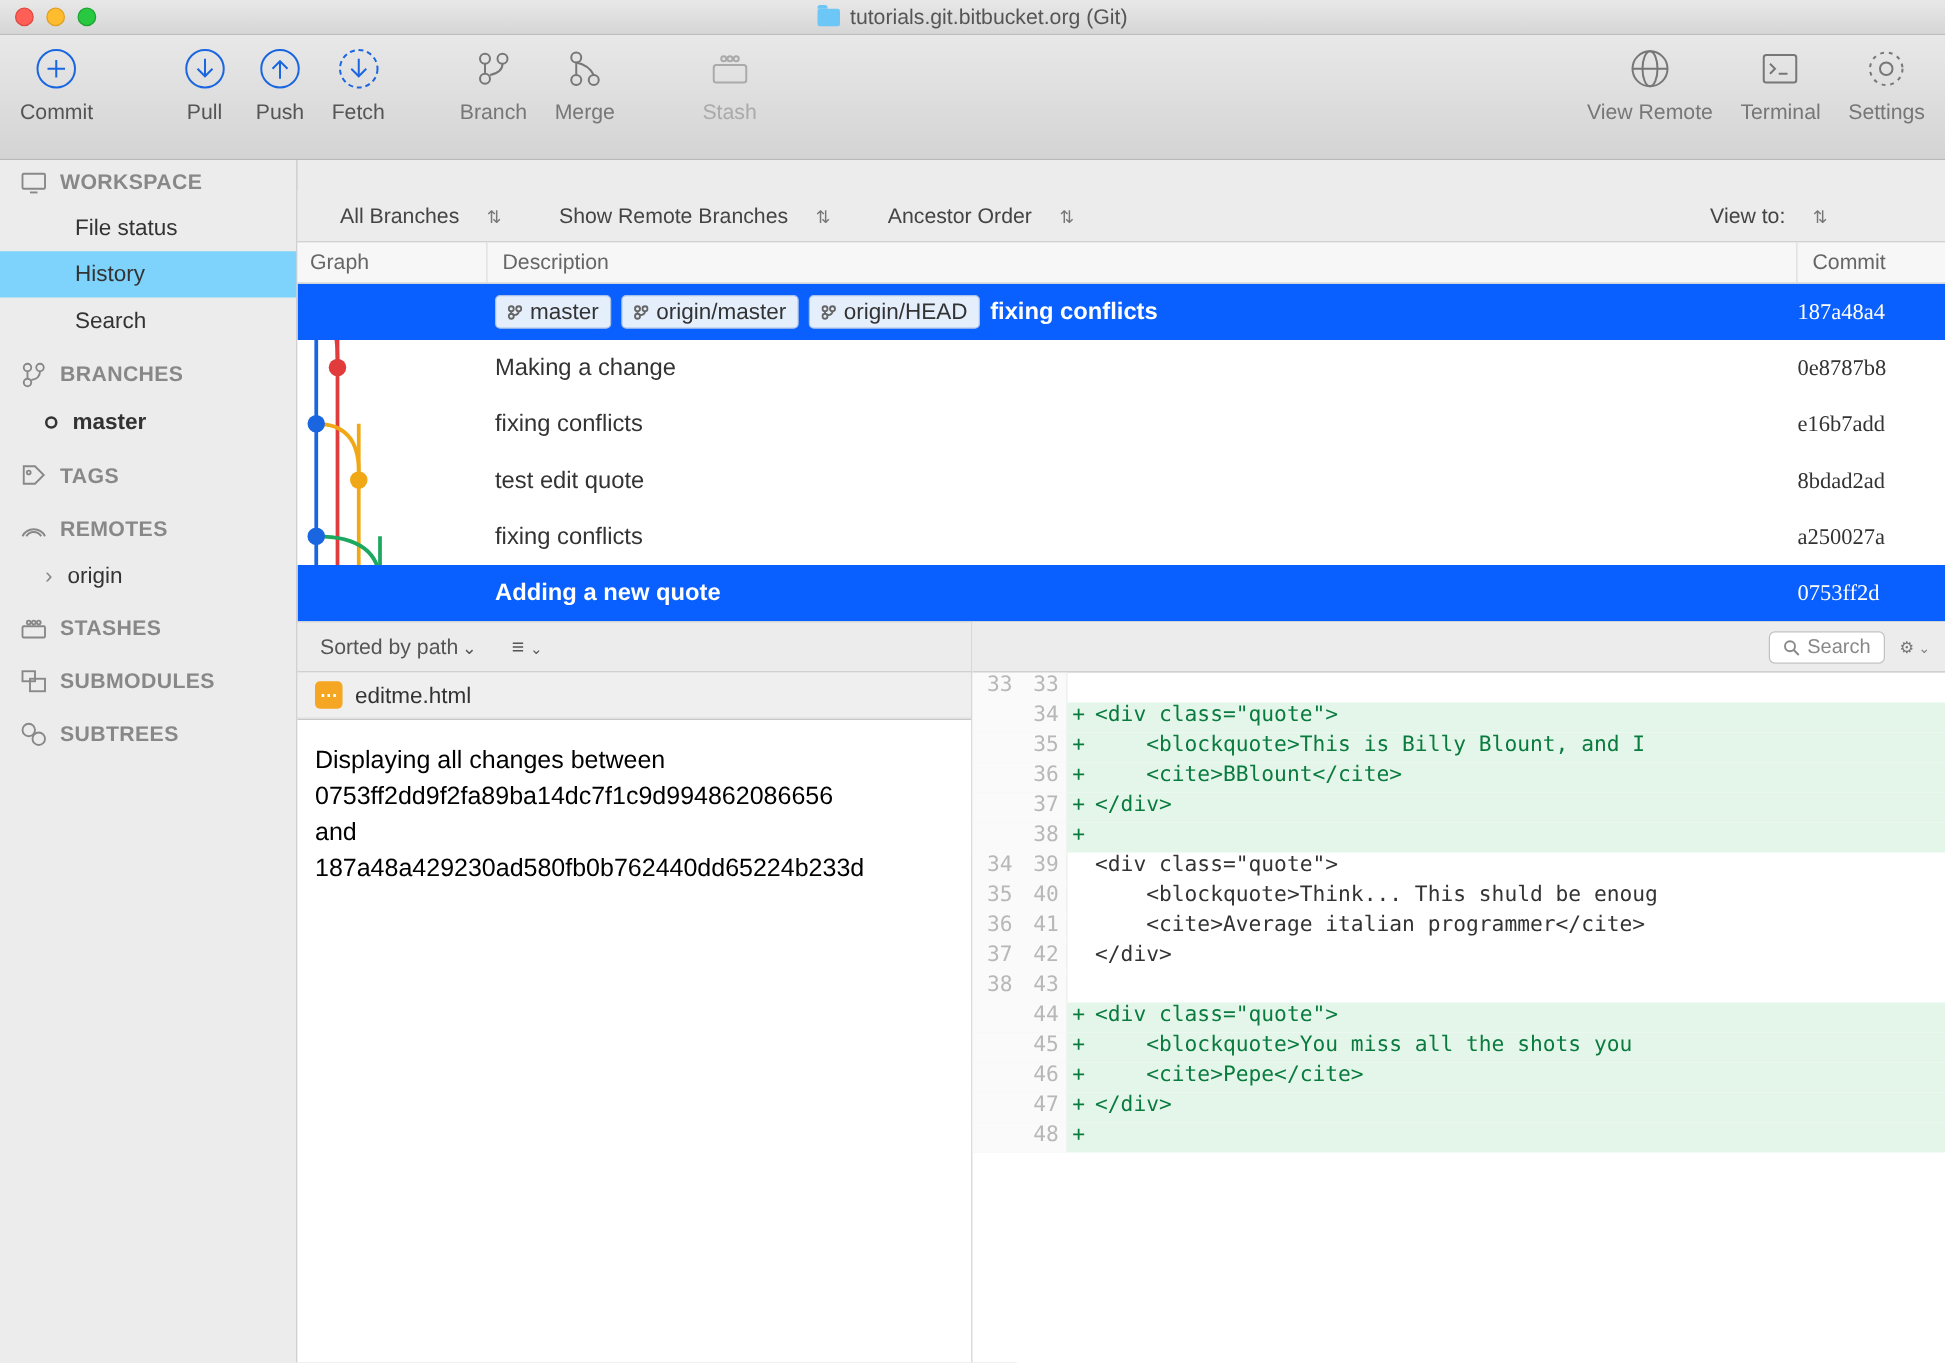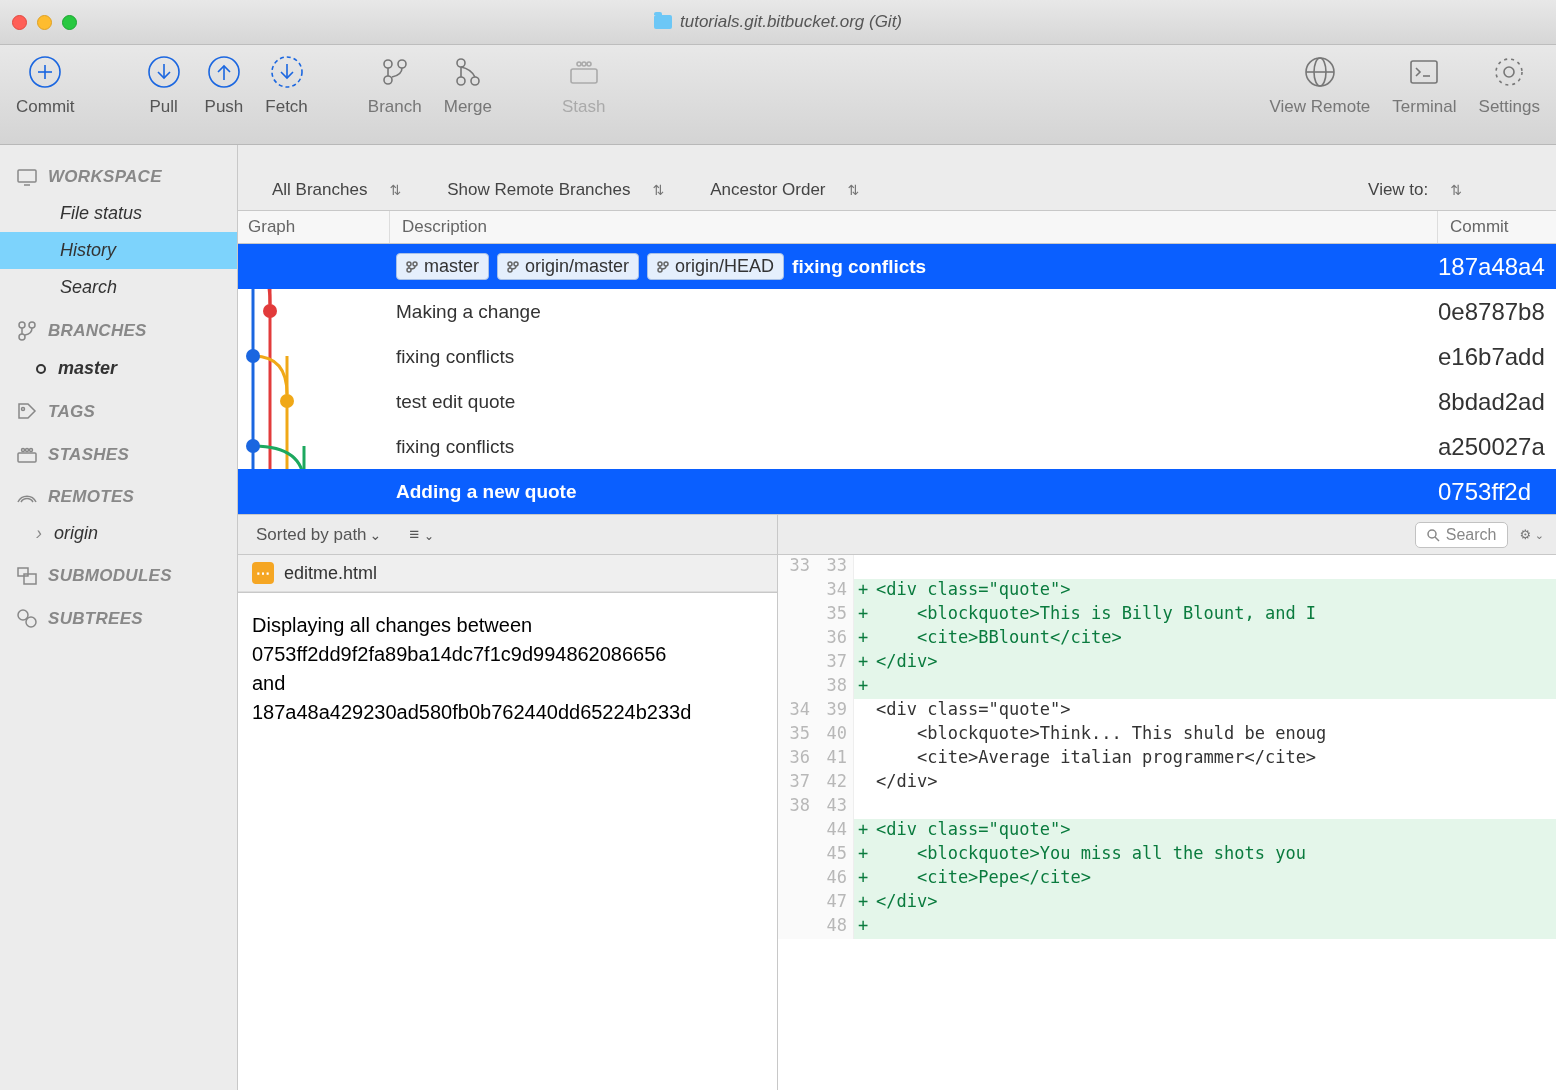--- a/index.html
+++ b/index.html
@@ -10,27 +10,26 @@
   width: 1556px;
   height: 1090px;
   background: #ececec;
   display: flex;
   flex-direction: column;
   overflow: hidden;
 }
 
 
 .titlebar {
-  height: 45px;
+  height: 28px;
   background: linear-gradient(#e8e8e8,#d6d6d6);
   border-bottom: 1px solid #bdbdbd;
   display: flex;
   align-items: center;
   position: relative;
-  font-style: italic;
 }
 .traffic { position: absolute; left: 12px; display: flex; gap: 10px; }
 .dot { width: 15px; height: 15px; border-radius: 50%; }
 .dot.red { background:#ff5f57; border:1px solid #e1483f;}
 .dot.yellow { background:#febc2e; border:1px solid #dfa023;}
 .dot.green { background:#28c840; border:1px solid #1ba531;}
 .title-center { margin: 0 auto; display: flex; align-items: center; gap: 8px; font-size: 17px; color:#555;}
 .folder-icon { width: 18px; height: 14px; background:#6cc7f6; border-radius: 2px; position:relative;}
 .folder-icon:before{content:""; position:absolute; top:-3px; left:0; width:8px; height:3px; background:#6cc7f6; border-radius:2px 2px 0 0;}
 
@@ -41,21 +40,21 @@
 .tool-btn { display:flex; flex-direction:column; align-items:center; gap: 6px; font-size: 17px; color:#555; cursor:default;}
 .tool-btn .ico { width: 38px; height: 38px; display:flex; align-items:center; justify-content:center;}
 .tool-btn svg { stroke:#1a66e0; stroke-width:1.6; fill:none; }
 .tool-btn.gray svg { stroke:#777;}
 .tool-btn.gray .lbl { color:#777;}
 .tool-btn.disabled svg { stroke:#aaa;}
 .tool-btn.disabled .lbl { color:#aaa;}
 
 
 .main { flex:1; display:flex; min-height:0;}
-.sidebar { width: 238px; background:#ececec; border-right:1px solid #c8c8c8; padding-top:14px;font-style:italic;}
+.sidebar { width: 238px; background:#ececec; border-right:1px solid #c8c8c8; }
 .sb-section { margin-bottom: 6px;}
 .sb-header { display:flex; align-items:center; gap:10px; padding: 8px 16px; color:#888; font-weight:600; font-size: 17px; letter-spacing: .3px;}
 .sb-header svg { stroke:#888; fill:none; stroke-width:1.5;}
 .sb-item { padding: 8px 16px 8px 60px; font-size: 18px; color:#333; cursor:default;}
 .sb-item.active { background:#7dd3fc;}
 .sb-item.chev:before{content:"›"; display:inline-block; margin-left:-24px; margin-right:12px; color:#888;}
 
 .sb-branch-item { display:flex; align-items:center; gap:12px; padding:8px 16px 8px 36px; font-size:18px; font-weight:700;}
 .sb-branch-item .ring{width:10px;height:10px;border:2px solid #333;border-radius:50%;}
 
@@ -72,21 +71,21 @@
 .th.graph{ width:152px; padding-left:10px;}
 .th.desc{ flex:1; padding-left:12px;}
 .th.commit{ width:118px; padding-left:12px; border-right:none;}
 
 
 .rows { height: 270px; background:#fff; position:relative; overflow:hidden;}
 .row { height:45px; display:flex; align-items:center; position:relative;}
 .row.sel { background:#0a5fff; color:#fff;}
 .row .gcol { width:152px; height:100%; position:relative;}
 .row .dcol { flex:1; padding-left:6px; font-size:19px; display:flex; align-items:center; gap:8px;}
-.row .ccol { width:118px; font-size:24px; font-family:Liberation Sans, sans-serif;}
+.row .ccol { width:118px; font-size:18px; font-family:Liberation Serif, serif;}
 .tag { background:#e7effa; border:1px solid #a7c0e8; border-radius:4px; color:#333; padding:2px 9px; font-size:18px; display:inline-flex; align-items:center; gap:6px;}
 .row.sel .tag{ background:#e5effc; color:#333;}
 .tag svg{stroke:#666; fill:none; stroke-width:1.5;}
 .row.sel .desc-text{ color:#fff; font-weight:600;}
 
 
 .graph-svg { position:absolute; left:0; top:0; width:152px; height:270px; pointer-events:none;}
 
 
 .bottom { flex:1; display:flex; border-top:1px solid #c8c8c8; min-height:0;}
@@ -284,37 +283,37 @@
         <svg width="22" height="22">
             <path d="M3 3 H12 L19 10 12 17 3 17 Z"></path>
             <circle cx="7" cy="8" r="1.5"></circle>
           </svg>
         <span>TAGS</span>
       </div>
     </div>
     <div class="sb-section">
       <div class="sb-header">
         <svg width="22" height="18">
+            <path d="M5 14 A7 7 0 0 1 17 14"></path>
+            <path d="M2 14 A10 10 0 0 1 20 14"></path>
+          </svg>
+        <span>REMOTES</span>
+      </div>
+      <div class="sb-item chev">origin</div>
+    </div>
+    <div class="sb-section">
+      <div class="sb-header">
+        <svg width="22" height="18">
             <rect x="2" y="7" width="18" height="9" rx="1"></rect>
             <circle cx="7" cy="4" r="1.5"></circle>
             <circle cx="11" cy="4" r="1.5"></circle>
             <circle cx="15" cy="4" r="1.5"></circle>
           </svg>
         <span>STASHES</span>
       </div>
-    </div>
-    <div class="sb-section">
-      <div class="sb-header">
-        <svg width="22" height="18">
-            <path d="M5 14 A7 7 0 0 1 17 14"></path>
-            <path d="M2 14 A10 10 0 0 1 20 14"></path>
-          </svg>
-        <span>REMOTES</span>
-      </div>
-      <div class="sb-item chev">origin</div>
     </div>
     <div class="sb-section">
       <div class="sb-header">
         <svg width="22" height="20">
             <rect x="2" y="2" width="10" height="8"></rect>
             <rect x="8" y="8" width="12" height="10"></rect>
           </svg>
         <span>SUBMODULES</span>
       </div>
     </div>

